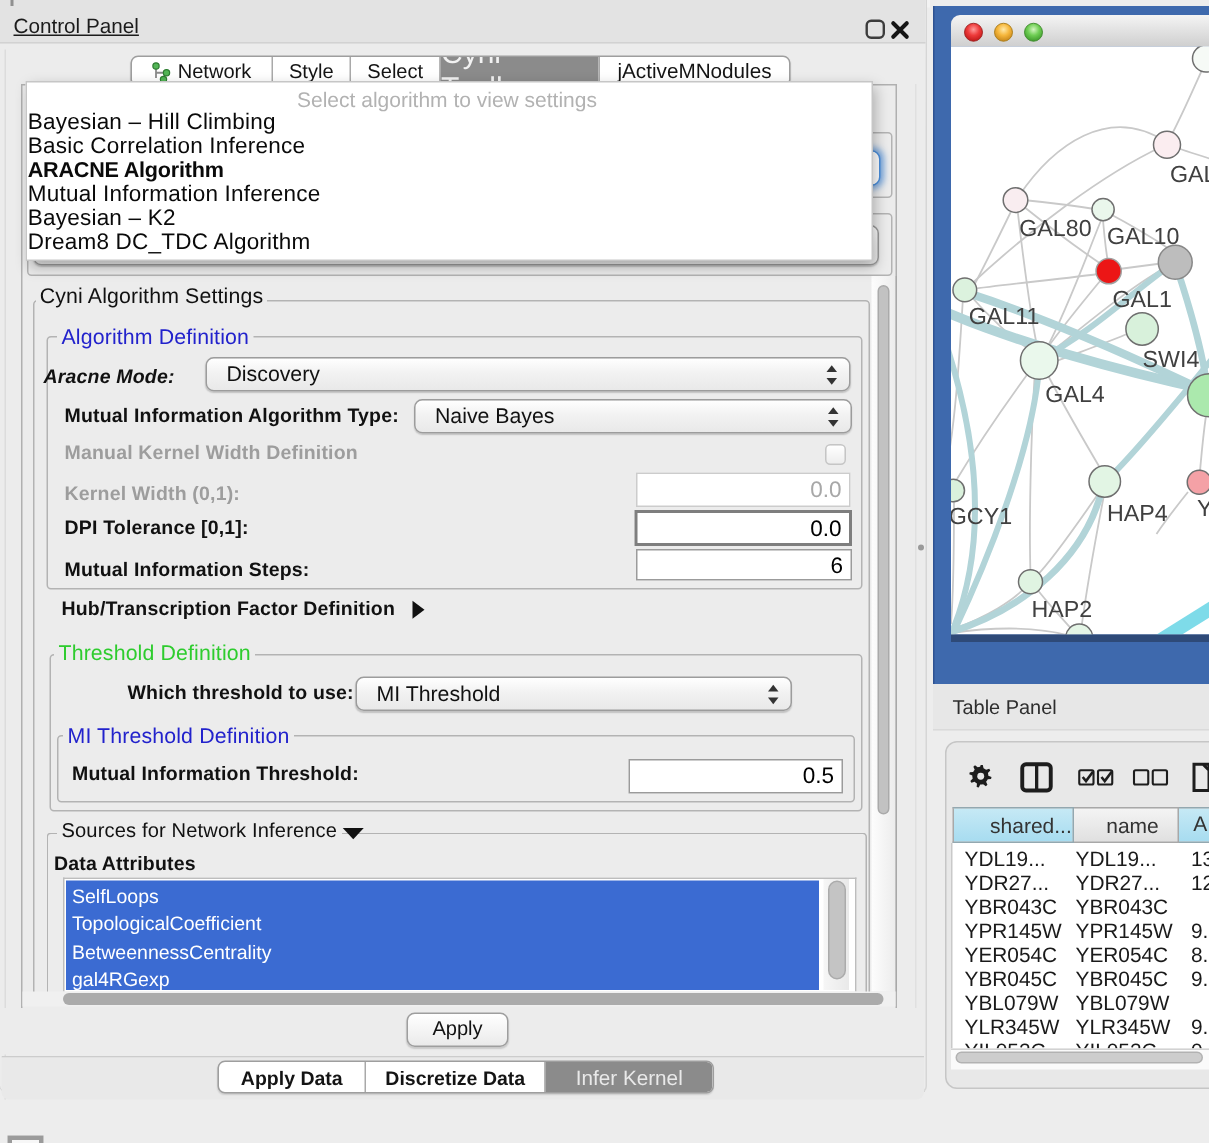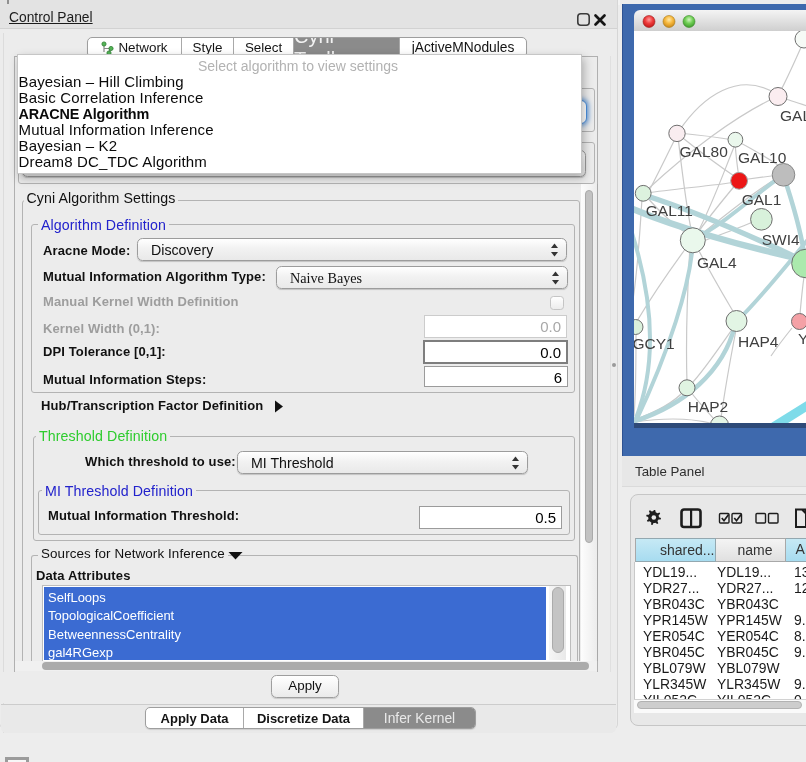--- a/index.html
+++ b/index.html
@@ -66,32 +66,32 @@
 <div class="abs" style="left:24px;top:100px;width:561px;height:22px;border-radius:6px;background:#fff;border:1.5px solid #4a8edb;box-shadow:0 0 4px 2px rgba(90,150,220,0.8);"></div>
 
 <div class="combo" style="left:22px;top:150px;width:562px;height:25px;"></div>
 
 <div class="grp" style="left:22px;top:200px;width:556px;height:462px;"></div>
 <div class="gtitle" style="left:23.5px;top:190px;color:#111;">Cyni Algorithm Settings</div>
 
 <div class="grp" style="left:31px;top:224px;width:542px;height:167px;"></div>
 <div class="gtitle" style="left:38px;top:217px;color:#2222cc;">Algorithm Definition</div>
 
-<div class="lbl abs" style="left:43px;top:243px;">Aracne Mode:</div>
+<div class="lbl abs" style="left:29px;top:243px;font-style:italic;">Aracne Mode:</div>
 <div class="combo" style="left:137px;top:238px;width:428px;height:21px;">
   <div class="ct" style="top:3px;">Discovery</div>
   <svg class="abs" style="right:7px;top:3.5px;" width="9" height="14" viewBox="0 0 9 14">
         <path d="M4.5 0.5 L8 5 L1 5 Z" fill="#333"></path>
         <path d="M4.5 13.5 L8 9 L1 9 Z" fill="#333"></path>
       </svg>
 </div>
 
 <div class="lbl abs" style="left:43px;top:269px;">Mutual Information Algorithm Type:</div>
 <div class="combo" style="left:276px;top:266px;width:290px;height:21px;">
-  <div class="ct" style="top:3px;font-family:Liberation Serif, serif;">Naive Bayes</div>
+  <div class="ct" style="top:3px;">Naive Bayes</div>
   <svg class="abs" style="right:7px;top:3.5px;" width="9" height="14" viewBox="0 0 9 14">
         <path d="M4.5 0.5 L8 5 L1 5 Z" fill="#333"></path>
         <path d="M4.5 13.5 L8 9 L1 9 Z" fill="#333"></path>
       </svg>
 </div>
 
 <div class="lbl abs dis" style="left:43px;top:294px;">Manual Kernel Width Definition</div>
 <div class="abs" style="left:550px;top:296px;width:12px;height:12px;border:1.5px solid #c5c5c5;border-radius:3.5px;background:linear-gradient(#ffffff,#ededed);"></div>
 
 <div class="lbl abs dis" style="left:43px;top:321px;">Kernel Width (0,1):</div>

